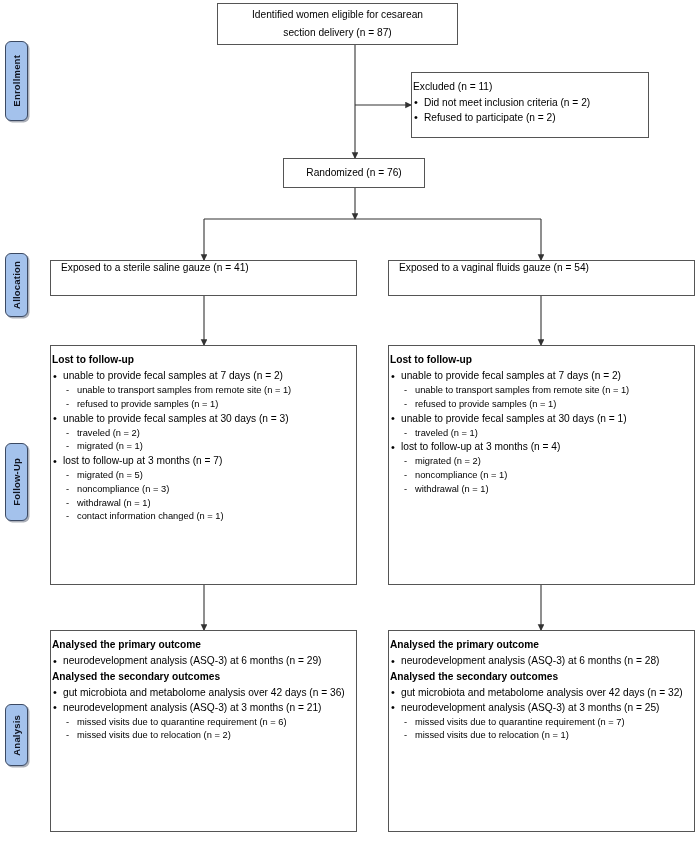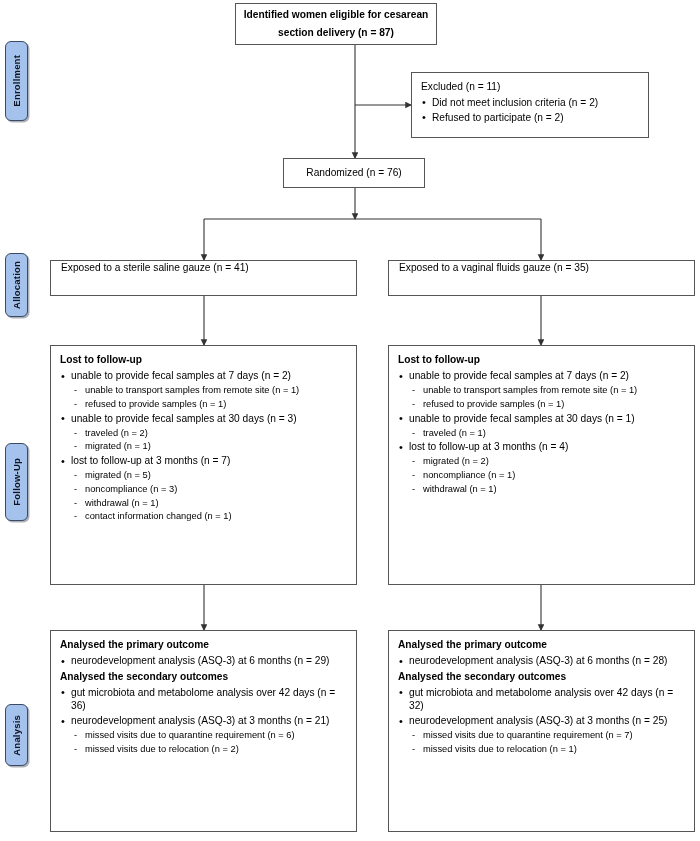--- a/index.html
+++ b/index.html
@@ -67,21 +67,21 @@
     justify-content: center;
     text-align: center;
   }
   .box.center .line { display: block; padding: 2px 0; }
   .box.vcenter {
     display: flex;
     align-items: flex-start;
     padding-left: 10px;
   }
   .box.pad {
-    padding: 7px 9px 5px 9px;
+    padding: 7px 9px 5px 1px;
   }
   .box-title {
     font-weight: bold;
     font-size: 10.2px;
     margin-bottom: 2px;
     display: block;
   }
   ul.lvl1 {
     list-style: none;
     margin: 0;
@@ -156,42 +156,42 @@
   <div class="phase-tab" style="top:253px;height:64px;">
     <span>Allocation</span>
   </div>
   <div class="phase-tab" style="top:443px;height:78px;">
     <span>Follow-Up</span>
   </div>
   <div class="phase-tab" style="top:704px;height:62px;">
     <span>Analysis</span>
   </div>
 
-  <div class="box center" style="left:235px;top:3px;width:202px;height:42px;font-weight:bold;">
+  <div class="box center" style="left:217px;top:3px;width:241px;height:42px;">
     <span class="line">Identified women eligible for cesarean</span>
     <span class="line">section delivery (n = 87)</span>
   </div>
 
   <div class="box pad" style="left:411px;top:72px;width:238px;height:66px;">
     <span style="display:block;margin-bottom:1px;">Excluded (n = 11)</span>
     <ul class="lvl1">
       <li class="bullet">Did not meet inclusion criteria (n = 2)</li>
       <li class="bullet">Refused to participate (n = 2)</li>
     </ul>
   </div>
 
   <div class="box center" style="left:283px;top:158px;width:142px;height:30px;">
     <span class="line">Randomized (n = 76)</span>
   </div>
 
   <div class="box vcenter" style="left:50px;top:260px;width:307px;height:36px;">
     <span>Exposed to a sterile saline gauze (n = 41)</span>
   </div>
   <div class="box vcenter" style="left:388px;top:260px;width:307px;height:36px;">
-    <span>Exposed to a vaginal fluids gauze (n = 35)</span>
+    <span>Exposed to a vaginal fluids gauze (n = 54)</span>
   </div>
 
   <div class="box pad" style="left:50px;top:345px;width:307px;height:240px;">
     <span class="box-title">Lost to follow-up</span>
     <ul class="lvl1">
       <li class="bullet">
         <span>unable to provide fecal samples at 7 days (n = 2)</span>
         <ul class="lvl2">
           <li>unable to transport samples from remote site (n = 1)</li>
           <li>refused to provide samples  (n = 1)</li>

